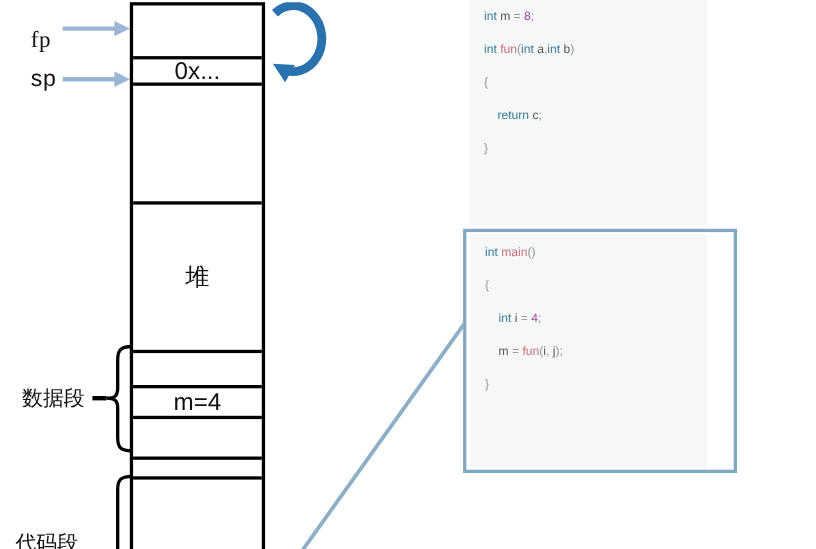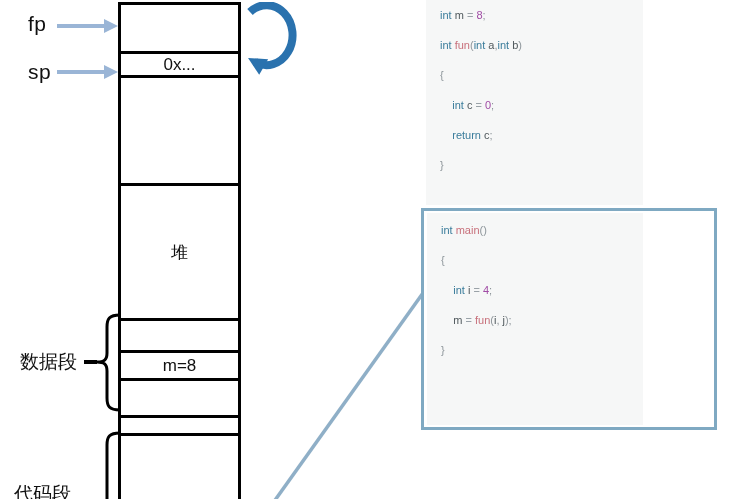--- a/index.html
+++ b/index.html
@@ -32,21 +32,21 @@
     background: #fff;
     display: flex;
     flex-direction: column;
   }
   .cell {
     box-sizing: border-box;
     border-top: 3px solid var(--diagram_line);
     display: flex;
     align-items: center;
     justify-content: center;
-    font-size: 17px;
+    font-size: 22px;
     color: #111;
     flex: none;
   }
   .cell:first-child { border-top: none; }
   .seg-label {
     font-size: 19px;
     color: #111;
   }
 
   
@@ -60,21 +60,21 @@
     height: 30px;
     line-height: 30px;
     white-space: pre;
     font-family: Liberation Sans, sans-serif;
     font-size: 11px;
     color: var(--identifier);
   }
   #main-code-box {
     left: 421px;
     top: 208px;
-    width: 296px;
+    width: 249px;
     height: 222px;
     border: 3px solid var(--box_border);
     box-sizing: border-box;
     background: #ffffff;
   }
   #fun-code-block {
     left: 426px;
     top: 0px;
     width: 217px;
     height: 205px;
@@ -85,21 +85,21 @@
     top: 2px;
     width: 216px;
     height: 212px;
     padding-top: 2px;
   }
   svg { display: block; }
 </style>
 </head>
 <body>
 
-<div class="abs reg-label" style="left:28px; top:12px;">fp</div>
+<div class="abs reg-label" style="left:28px; top:24px;font-family:Liberation Serif, serif;">fp</div>
 <div class="abs reg-label" style="left:28px; top:60px;">sp</div>
 
 <svg class="abs" style="left:55px; top:18px;" width="65" height="16" viewBox="0 0 65 16">
   <line x1="2" y1="8" x2="50" y2="8" stroke="var(--pointer_arrow)" stroke-width="4"></line>
   <polygon points="49,1 63,8 49,15" fill="var(--pointer_arrow)"></polygon>
 </svg>
 <svg class="abs" style="left:55px; top:64px;" width="65" height="16" viewBox="0 0 65 16">
   <line x1="2" y1="8" x2="50" y2="8" stroke="var(--pointer_arrow)" stroke-width="4"></line>
   <polygon points="49,1 63,8 49,15" fill="var(--pointer_arrow)"></polygon>
 </svg>
@@ -108,21 +108,21 @@
     <div class="cell" style="height: 46px;"></div>
     <div class="cell" style="height: 24px;">
       <span>0x...</span>
     </div>
     <div class="cell" style="height: 108px;"></div>
     <div class="cell" style="height: 135px;">
       <span>堆</span>
     </div>
     <div class="cell" style="height: 32px;"></div>
     <div class="cell" style="height: 28px;">
-      <span>m=8</span>
+      <span>m=4</span>
     </div>
     <div class="cell" style="height: 37px;"></div>
     <div class="cell" style="height: 18px;"></div>
     <div class="cell" style="height: 112px;"></div>
   </div>
 
 <svg class="abs" style="left:238px; top:2px;" width="64" height="78" viewBox="0 0 64 78">
   <defs>
     <marker id="loop-head" orient="auto" markerUnits="userSpaceOnUse" markerWidth="22" markerHeight="22" refX="12" refY="11">
       <path d="M2,2 L20,11 L2,20 z" fill="var(--loop_arrow)"></path>
@@ -141,21 +141,20 @@
 <div class="abs seg-label" style="left:14px; top:481px;">代码段</div>
 
 <svg class="abs" style="left:260px; top:288px;" width="175" height="211" viewBox="0 0 175 211">
   <line x1="163" y1="5" x2="13" y2="215" stroke="var(--connector)" stroke-width="3.5"></line>
 </svg>
 
 <div id="fun-code-block" class="abs code-block">
     <div class="code-line"><span style="color: var(--keyword);">int </span><span style="color: var(--identifier);">m </span><span style="color: var(--operator);">= </span><span style="color: var(--number);">8</span><span style="color: var(--punctuation);">;</span></div>
     <div class="code-line"><span style="color: var(--keyword);">int </span><span style="color: var(--function_name);">fun</span><span style="color: var(--punctuation);">(</span><span style="color: var(--keyword);">int </span><span style="color: var(--identifier);">a</span><span style="color: var(--punctuation);">,</span><span style="color: var(--keyword);">int </span><span style="color: var(--identifier);">b</span><span style="color: var(--punctuation);">)</span></div>
     <div class="code-line"><span style="color: var(--punctuation);">{</span></div>
-    <div class="code-line"><span>    </span><span style="color: var(--keyword);">int </span><span style="color: var(--identifier);">c </span><span style="color: var(--operator);">= </span><span style="color: var(--number);">0</span><span style="color: var(--punctuation);">;</span></div>
     <div class="code-line"><span>    </span><span style="color: var(--keyword);">return </span><span style="color: var(--identifier);">c</span><span style="color: var(--punctuation);">;</span></div>
     <div class="code-line"><span style="color: var(--punctuation);">}</span></div>
   </div>
 
 <div id="main-code-box" class="abs">
   <div id="main-code-block" class="code-block">
       <div class="code-line"><span style="color: var(--keyword);">int </span><span style="color: var(--function_name);">main</span><span style="color: var(--punctuation);">()</span></div>
       <div class="code-line"><span style="color: var(--punctuation);">{</span></div>
       <div class="code-line"><span>    </span><span style="color: var(--keyword);">int </span><span style="color: var(--identifier);">i </span><span style="color: var(--operator);">= </span><span style="color: var(--number);">4</span><span style="color: var(--punctuation);">;</span></div>
       <div class="code-line"><span>    </span><span style="color: var(--identifier);">m </span><span style="color: var(--operator);">= </span><span style="color: var(--function_name);">fun</span><span style="color: var(--punctuation);">(</span><span style="color: var(--identifier);">i</span><span style="color: var(--punctuation);">, </span><span style="color: var(--identifier);">j</span><span style="color: var(--punctuation);">);</span></div>

